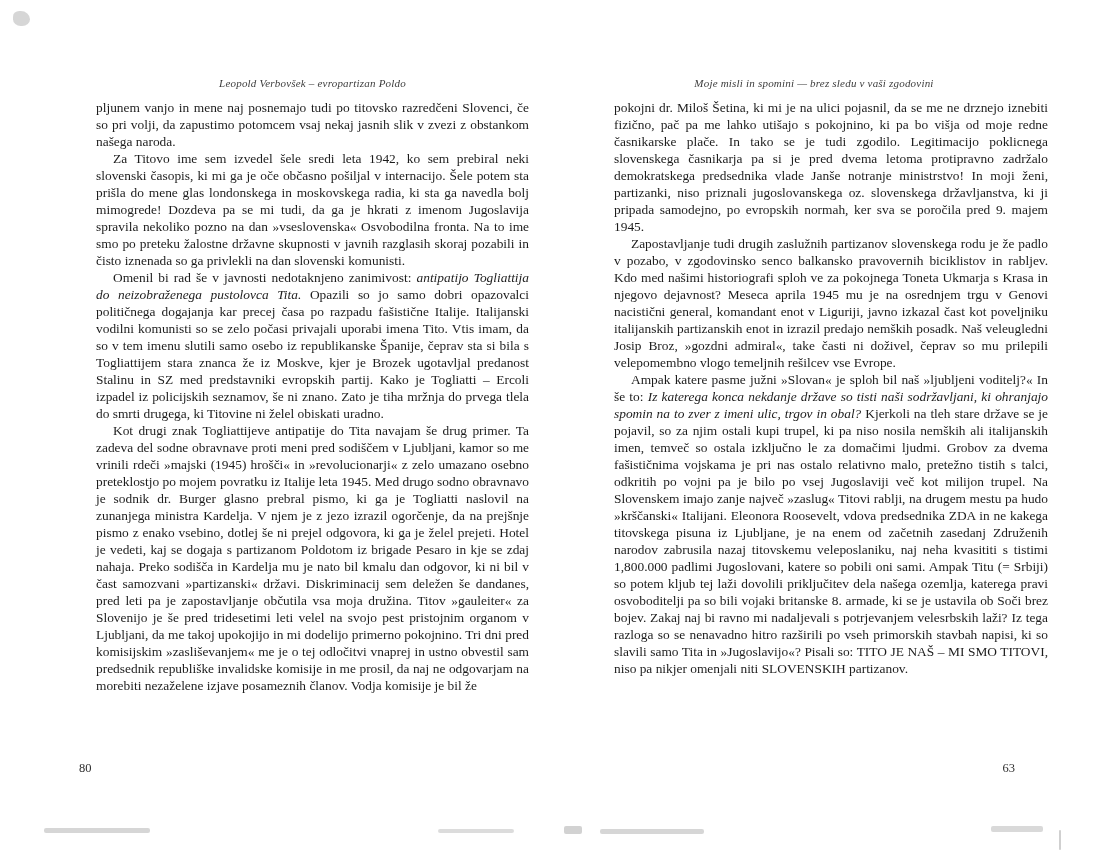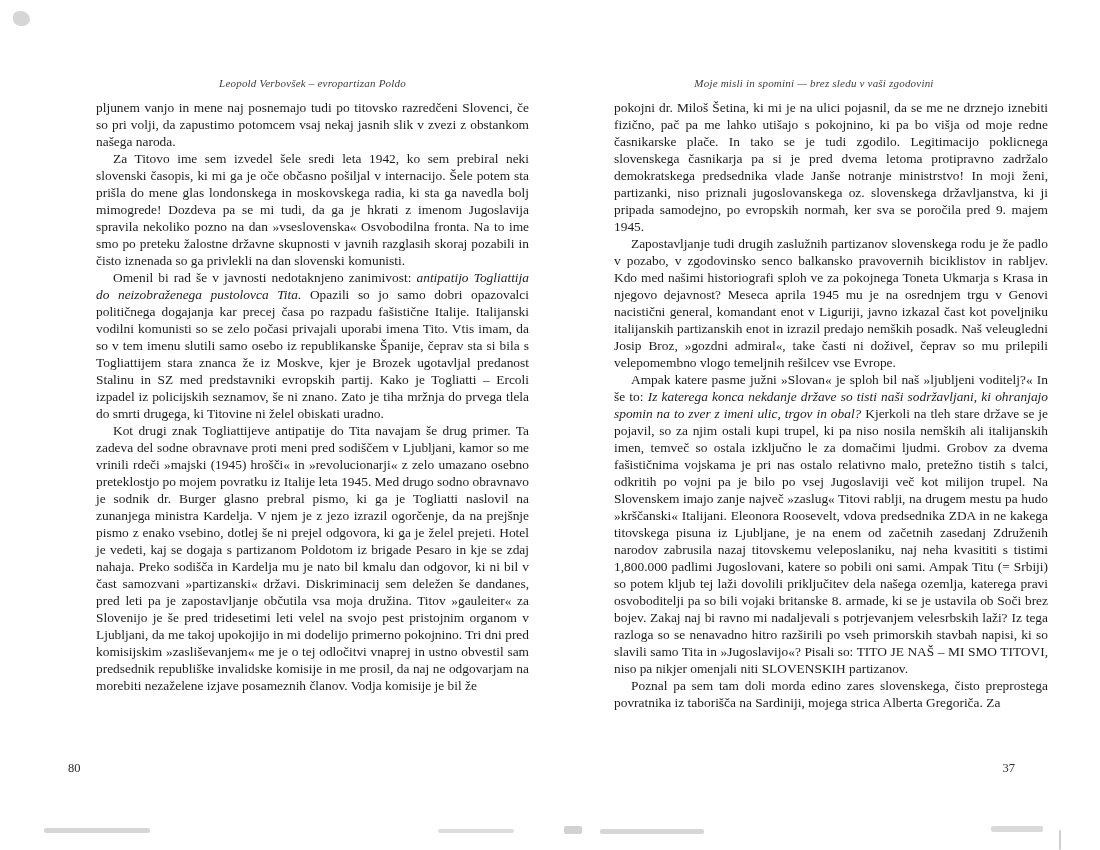--- a/index.html
+++ b/index.html
@@ -40,21 +40,21 @@
   #right-page-text { left: 606px; width: 434px; }
   .para { margin: 0; }
   .para.indent { text-indent: 17px; }
   .para em { font-style: italic; }
   .page-number {
     position: absolute;
     top: 761px;
     font-size: 12.5px;
     color: #2e2e2e;
   }
-  #left-page-number  { left: 60px; }
+  #left-page-number  { left: 71px; }
   #right-page-number { left: 577px; width: 430px; text-align: right; }
   .scan-artifact {
     position: absolute;
     border-radius: 2px;
   }
   #artifact-top-left      { left: 5px;    top: 11px;  width: 17px;  height: 15px; background: #b5b5b5; opacity: .55; border-radius: 40% 60% 50% 50%; }
   #artifact-bottom-a      { left: 36px;   top: 828px; width: 106px; height: 5px;  background: #cccccc; opacity: .8; }
   #artifact-bottom-b      { left: 430px;  top: 829px; width: 76px;  height: 4px;  background: #d3d3d3; opacity: .8; }
   #artifact-bottom-c      { left: 556px;  top: 826px; width: 18px;  height: 8px;  background: #bfbfbf; opacity: .7; }
   #artifact-bottom-d      { left: 592px;  top: 829px; width: 104px; height: 5px;  background: #cccccc; opacity: .8; }
@@ -74,26 +74,25 @@
       <p class="para"><span>pljunem vanjo in mene naj posnemajo tudi po titovsko razredčeni Slovenci, če so pri volji, da zapustimo potomcem vsaj nekaj jasnih slik v zvezi z obstankom našega naroda.</span></p>
       <p class="para indent"><span>Za Titovo ime sem izvedel šele sredi leta 1942, ko sem prebiral neki slovenski časopis, ki mi ga je oče občasno pošiljal v internacijo. Šele potem sta prišla do mene glas londonskega in moskovskega radia, ki sta ga navedla bolj mimogrede! Dozdeva pa se mi tudi, da ga je hkrati z imenom Jugoslavija spravila nekoliko pozno na dan »vseslovenska« Osvobodilna fronta. Na to ime smo po preteku žalostne državne skupnosti v javnih razglasih skoraj pozabili in čisto iznenada so ga privlekli na dan slovenski komunisti.</span></p>
       <p class="para indent"><span>Omenil bi rad še v javnosti nedotaknjeno zanimivost: </span><em>antipatijo Togliattija do neizobraženega pustolovca Tita.</em><span> Opazili so jo samo dobri opazovalci političnega dogajanja kar precej časa po razpadu fašistične Italije. Italijanski vodilni komunisti so se zelo počasi privajali uporabi imena Tito. Vtis imam, da so v tem imenu slutili samo osebo iz republikanske Španije, čeprav sta si bila s Togliattijem stara znanca že iz Moskve, kjer je Brozek ugotavljal predanost Stalinu in SZ med predstavniki evropskih partij. Kako je Togliatti – Ercoli izpadel iz policijskih seznamov, še ni znano. Zato je tiha mržnja do prvega tlela do smrti drugega, ki Titovine ni želel obiskati uradno.</span></p>
       <p class="para indent"><span>Kot drugi znak Togliattijeve antipatije do Tita navajam še drug primer. Ta zadeva del sodne obravnave proti meni pred sodiščem v Ljubljani, kamor so me vrinili rdeči »majski (1945) hrošči« in »revolucionarji« z zelo umazano osebno preteklostjo po mojem povratku iz Italije leta 1945. Med drugo sodno obravnavo je sodnik dr. Burger glasno prebral pismo, ki ga je Togliatti naslovil na zunanjega ministra Kardelja. V njem je z jezo izrazil ogorčenje, da na prejšnje pismo z enako vsebino, dotlej še ni prejel odgovora, ki ga je želel prejeti. Hotel je vedeti, kaj se dogaja s partizanom Poldotom iz brigade Pesaro in kje se zdaj nahaja. Preko sodišča in Kardelja mu je nato bil kmalu dan odgovor, ki ni bil v čast samozvani »partizanski« državi. Diskriminacij sem deležen še dandanes, pred leti pa je zapostavljanje občutila vsa moja družina. Titov »gauleiter« za Slovenijo je še pred tridesetimi leti velel na svojo pest pristojnim organom v Ljubljani, da me takoj upokojijo in mi dodelijo primerno pokojnino. Tri dni pred komisijskim »zasliševanjem« me je o tej odločitvi vnaprej in ustno obvestil sam predsednik republiške invalidske komisije in me prosil, da naj ne odgovarjam na morebiti nezaželene izjave posameznih članov. Vodja komisije je bil že</span></p>
     </div>
 
   <div id="right-page-text" class="page-text">
       <p class="para"><span>pokojni dr. Miloš Šetina, ki mi je na ulici pojasnil, da se me ne drznejo iznebiti fizično, pač pa me lahko utišajo s pokojnino, ki pa bo višja od moje redne časnikarske plače. In tako se je tudi zgodilo. Legitimacijo poklicnega slovenskega časnikarja pa si je pred dvema letoma protipravno zadržalo demokratskega predsednika vlade Janše notranje ministrstvo! In moji ženi, partizanki, niso priznali jugoslovanskega oz. slovenskega državljanstva, ki ji pripada samodejno, po evropskih normah, ker sva se poročila pred 9. majem 1945.</span></p>
       <p class="para indent"><span>Zapostavljanje tudi drugih zaslužnih partizanov slovenskega rodu je že padlo v pozabo, v zgodovinsko senco balkansko pravovernih biciklistov in rabljev. Kdo med našimi historiografi sploh ve za pokojnega Toneta Ukmarja s Krasa in njegovo dejavnost? Meseca aprila 1945 mu je na osrednjem trgu v Genovi nacistični general, komandant enot v Liguriji, javno izkazal čast kot poveljniku italijanskih partizanskih enot in izrazil predajo nemških posadk. Naš veleugledni Josip Broz, »gozdni admiral«, take časti ni doživel, čeprav so mu prilepili velepomembno vlogo temeljnih rešilcev vse Evrope.</span></p>
       <p class="para indent"><span>Ampak katere pasme južni »Slovan« je sploh bil naš »ljubljeni voditelj?« In še to: </span><em>Iz katerega konca nekdanje države so tisti naši sodržavljani, ki ohranjajo spomin na to zver z imeni ulic, trgov in obal?</em><span> Kjerkoli na tleh stare države se je pojavil, so za njim ostali kupi trupel, ki pa niso nosila nemških ali italijanskih imen, temveč so ostala izključno le za domačimi ljudmi. Grobov za dvema fašističnima vojskama je pri nas ostalo relativno malo, pretežno tistih s talci, odkritih po vojni pa je bilo po vsej Jugoslaviji več kot milijon trupel. Na Slovenskem imajo zanje največ »zaslug« Titovi rablji, na drugem mestu pa hudo »krščanski« Italijani. Eleonora Roosevelt, vdova predsednika ZDA in ne kakega titovskega pisuna iz Ljubljane, je na enem od začetnih zasedanj Združenih narodov zabrusila nazaj titovskemu veleposlaniku, naj neha kvasititi s tistimi 1,800.000 padlimi Jugoslovani, katere so pobili oni sami. Ampak Titu (= Srbiji) so potem kljub tej laži dovolili priključitev dela našega ozemlja, katerega pravi osvoboditelji pa so bili vojaki britanske 8. armade, ki se je ustavila ob Soči brez bojev. Zakaj naj bi ravno mi nadaljevali s potrjevanjem velesrbskih laži? Iz tega razloga so se nenavadno hitro razširili po vseh primorskih stavbah napisi, ki so slavili samo Tita in »Jugoslavijo«? Pisali so: TITO JE NAŠ – MI SMO TITOVI, niso pa nikjer omenjali niti SLOVENSKIH partizanov.</span></p>
-      <p class="para indent"><span>Poznal pa sem tam doli morda edino zares slovenskega, čisto preprostega povratnika iz taborišča na Sardiniji, mojega strica Alberta Gregoriča. Za</span></p>
     </div>
 
   <div id="left-page-number" class="page-number">80</div>
 
-  <div id="right-page-number" class="page-number">37</div>
+  <div id="right-page-number" class="page-number">63</div>
 
   <div id="artifact-top-left" class="scan-artifact"></div>
   <div id="artifact-bottom-a" class="scan-artifact"></div>
   <div id="artifact-bottom-b" class="scan-artifact"></div>
   <div id="artifact-bottom-c" class="scan-artifact"></div>
   <div id="artifact-bottom-d" class="scan-artifact"></div>
   <div id="artifact-bottom-e" class="scan-artifact"></div>
   <div id="artifact-bottom-line" class="scan-artifact"></div>
 
 </div>

